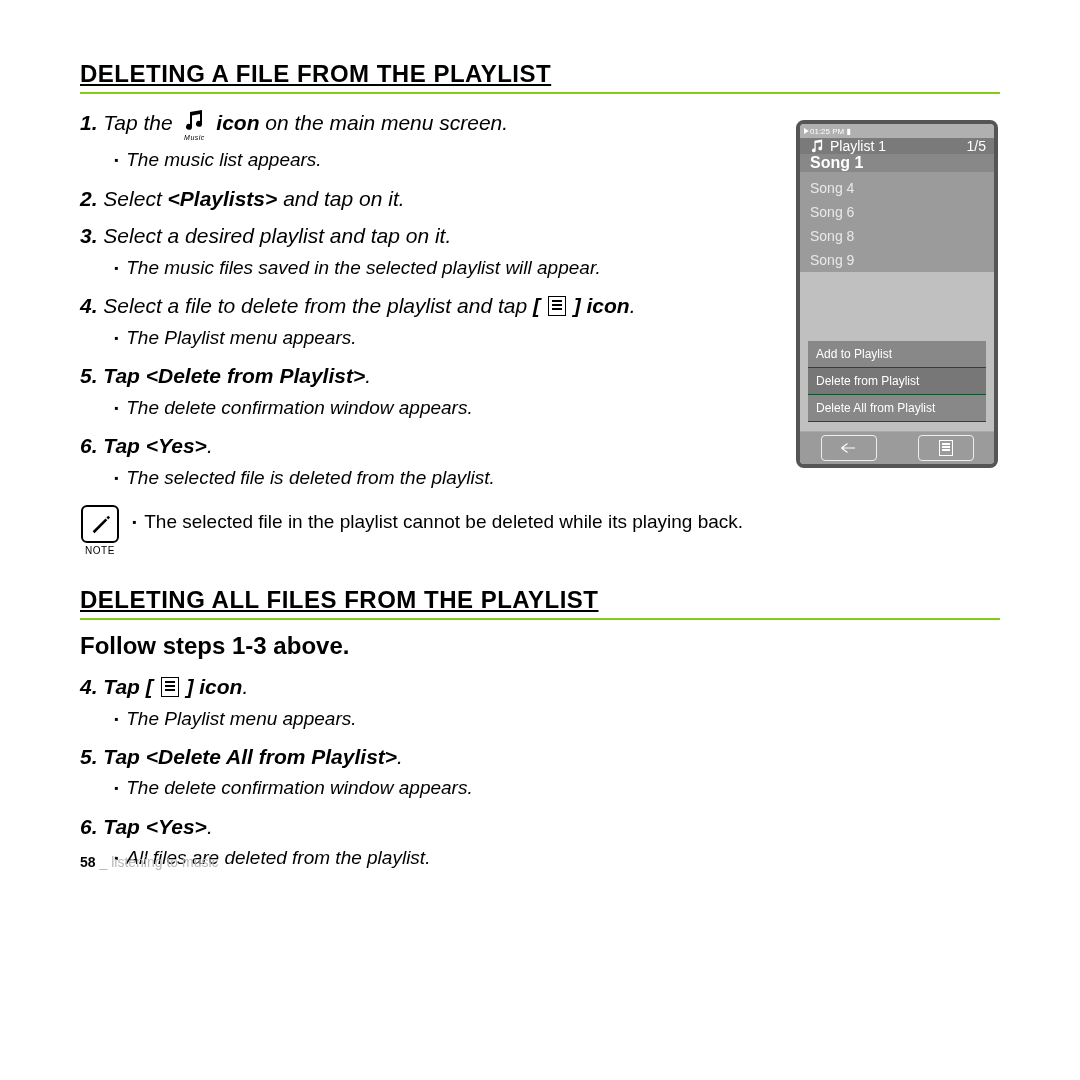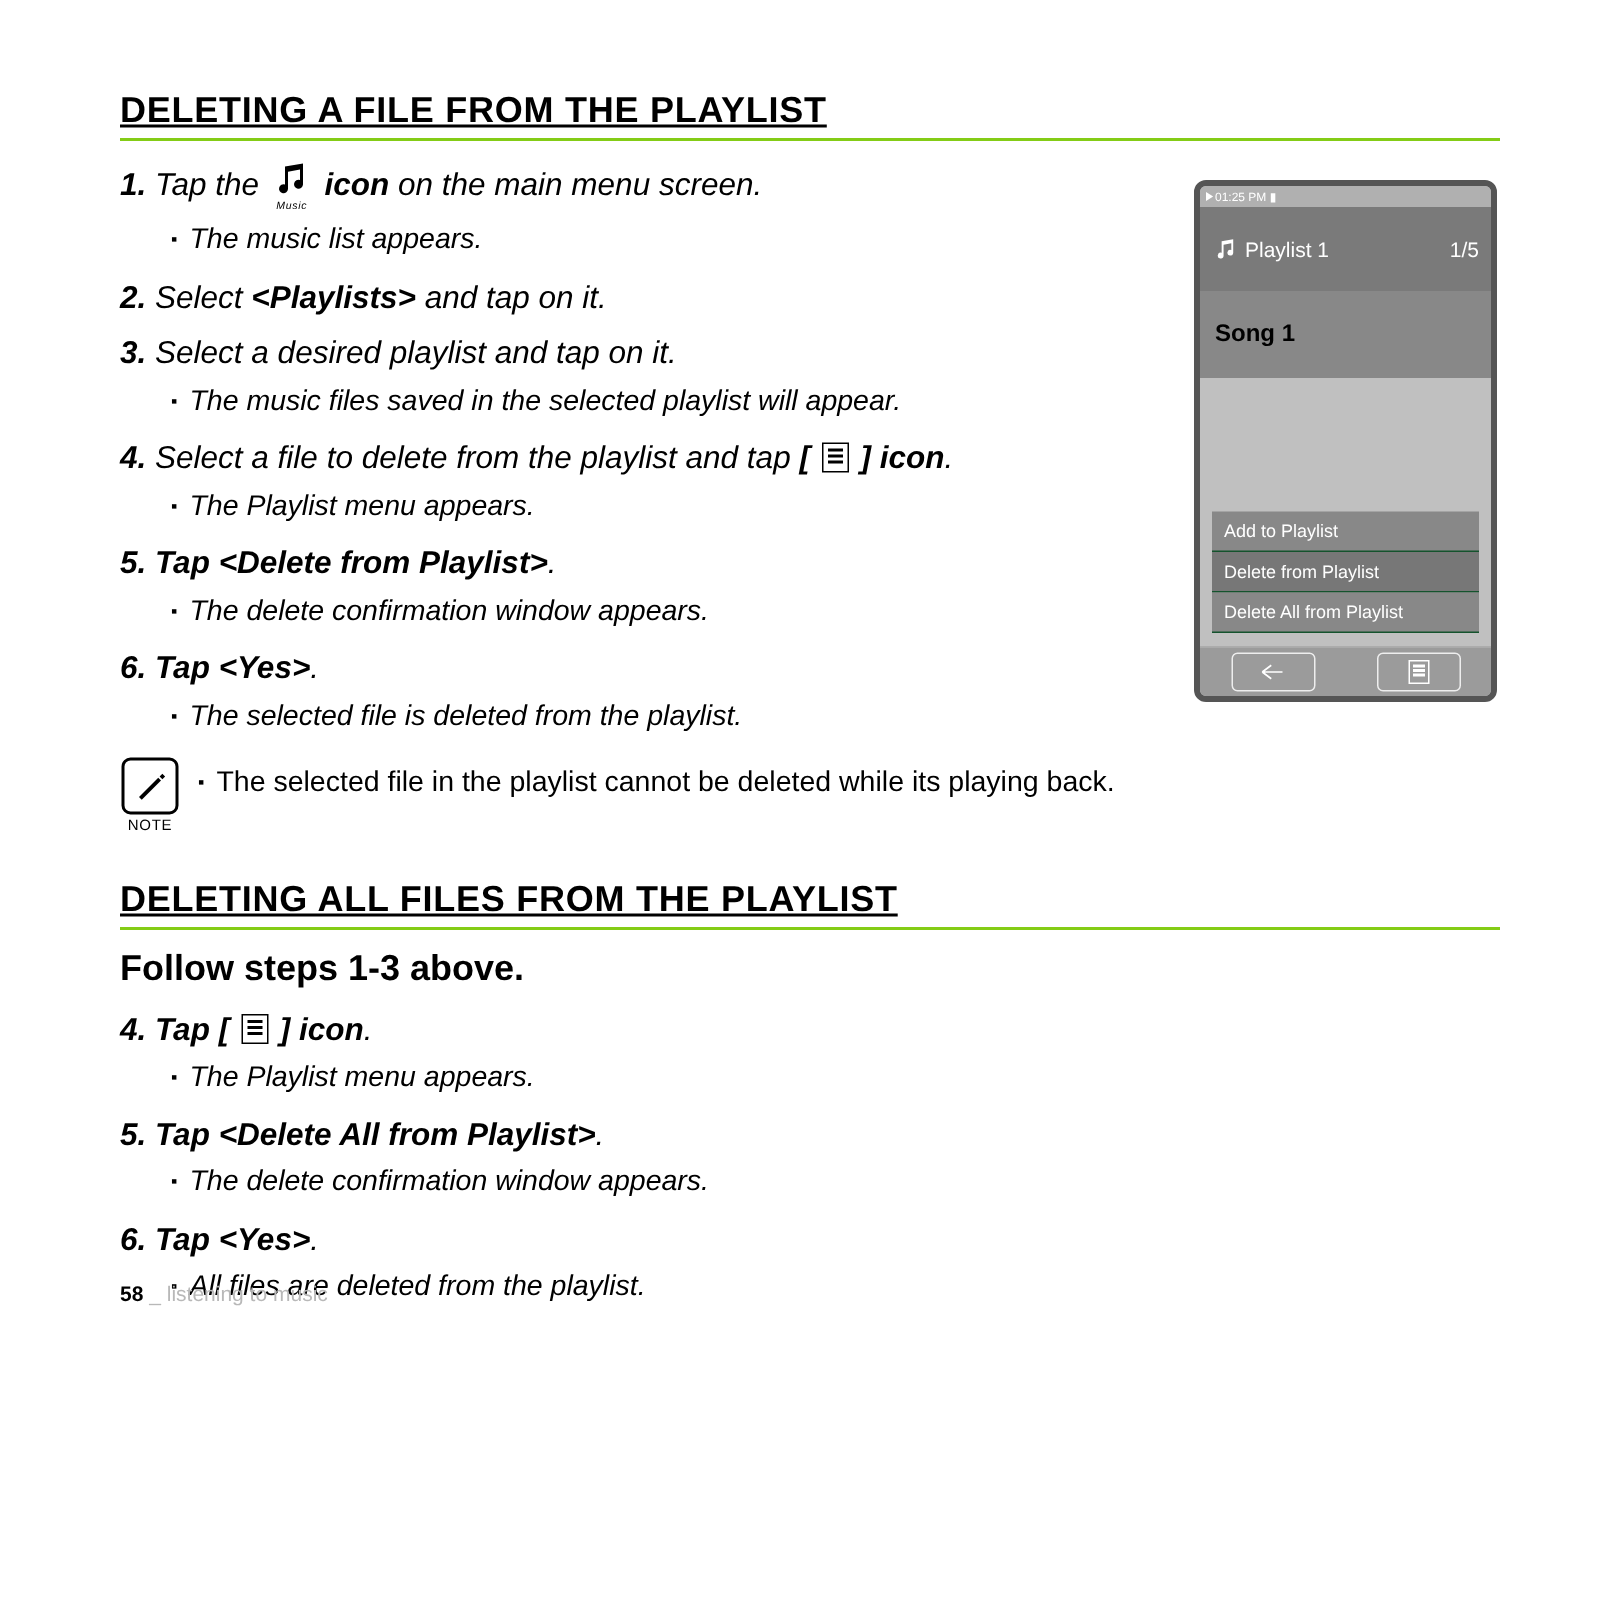--- a/index.html
+++ b/index.html
@@ -129,32 +129,32 @@
     align-items: center;
     padding: 0 4px;
     font-size: 8px;
     color: #fff;
   }
   .dev-statusbar .left svg { width: 6px; height: 6px; vertical-align: middle; fill: #fff; }
   .dev-title {
     background: #7a7a7a;
     color: #fff;
     font-size: 14px;
-    padding: 20px 8px;
+    padding: 0 8px;
     display: flex;
     justify-content: space-between;
     align-items: center;
   }
   .dev-title svg { width: 18px; height: 16px; margin-right: 4px; vertical-align: -2px; }
   .dev-title .left-t { display: flex; align-items: center; }
   .dev-song {
     background: #888;
-    padding: 20px 10px;
+    padding: 0 10px;
     font-size: 16px;
-    color: #000000;
+    color: #ffffff;
     font-weight: bold;
   }
   .dev-list {
     background: #9b9b9b;
     padding: 4px 0 0 0;
   }
   .dev-list-item {
     font-size: 14px;
     color: #e9e9e9;
     padding: 4px 10px;
@@ -320,20 +320,26 @@
     <div class="dev-title">
       <span class="left-t">
         <svg viewBox="0 0 28 24">
             <path fill="#fff" d="M10 4 L22 2 V16 a3 3 0 1 1 -2 -3 V6 L12 7.5 V19 a3 3 0 1 1 -2 -3 Z"></path>
           </svg>
         <span>Playlist 1</span>
       </span>
       <span>1/5</span>
     </div>
     <div class="dev-song">Song 1</div>
+    <div class="dev-list">
+      <div class="dev-list-item">Song 4</div>
+      <div class="dev-list-item">Song 6</div>
+      <div class="dev-list-item">Song 8</div>
+      <div class="dev-list-item">Song 9</div>
+    </div>
     <div class="dev-menu">
       <div class="dev-menu-item">Add to Playlist</div>
       <div class="dev-menu-item sel">Delete from Playlist</div>
       <div class="dev-menu-item">Delete All from Playlist</div>
     </div>
     <div class="dev-bottom">
       <div class="dev-btn">
         <svg viewBox="0 0 24 16">
             <path d="M2 8 L10 2 M2 8 L10 14 M2 8 H20"></path>
           </svg>

